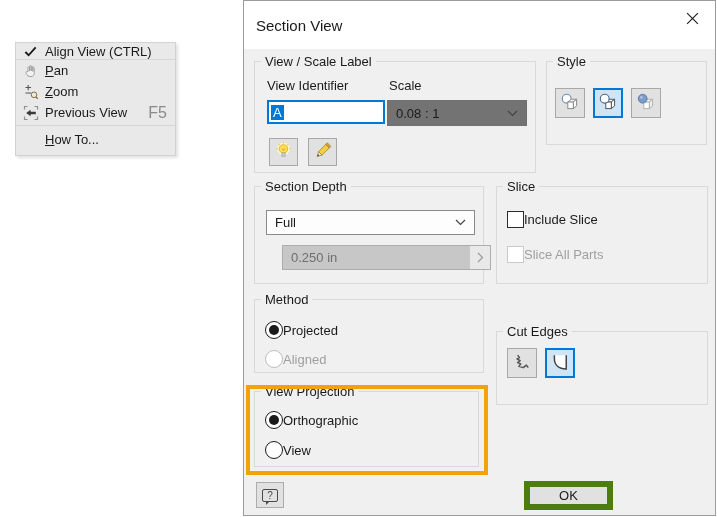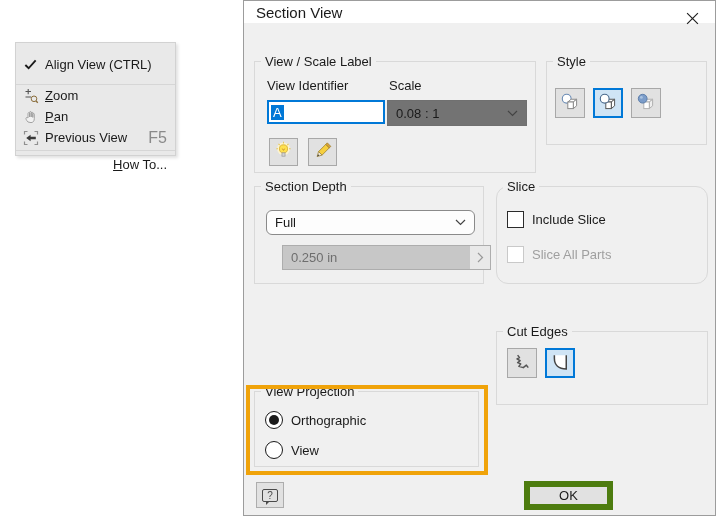--- a/index.html
+++ b/index.html
@@ -5,60 +5,60 @@
   * { margin:0; padding:0; box-sizing:border-box; }
   html,body { background:#fff; }
   body { font-family:"Liberation Sans", sans-serif; font-size:13px; color:#1a1a1a; }
   .stage { position:relative; width:717px; height:517px; background:#fff; overflow:hidden; }
 
   
   .menu { position:absolute; left:15px; top:42px; width:161px; height:114px;
           background:#e9e9e9; border:1px solid #d2d2d2; box-shadow:2px 2px 3px rgba(0,0,0,.12);
           padding-top:1px; }
   .menu-item { display:flex; align-items:center; height:21px; padding:0 8px 0 3px; }
-  .menu-item.first { height:41px; border-bottom:1px solid #d6d6d6; }
-  .menu-item.last { height:23px;text-align:right; }
+  .menu-item.first { height:16px; border-bottom:1px solid #d6d6d6; }
+  .menu-item.last { height:23px; }
   .mi-icon { width:23px; display:flex; justify-content:center; align-items:center; flex:0 0 23px; }
   .mi-label { flex:1; white-space:nowrap; padding-left:3px; }
   .mi-shortcut { color:#8a8a8a; font-size:16px; }
   .menu-sep { height:1px; background:#d6d6d6; margin:2px 0; }
   .u { text-decoration:underline; }
 
   
   .dialog { position:absolute; left:243px; top:0; width:473px; height:516px;
             background:#f0f0f0; border:1px solid #9c9c9c; }
-  .titlebar { position:absolute; left:0; top:0; right:0; height:22px; background:#fff;
+  .titlebar { position:absolute; left:0; top:0; right:0; height:48px; background:#fff;
               display:flex; align-items:center; padding-left:12px; font-size:15px; }
   .close-btn { position:absolute; right:0; top:0; width:45px; height:38px;
                display:flex; align-items:center; justify-content:center; cursor:default; }
 
   .group { position:absolute; border:1px solid #d9d9d9; }
   .group-title { position:absolute; top:-8px; left:6px; background:#f0f0f0; padding:0 4px;
                  white-space:nowrap; }
   .g-viewscale { left:10px; top:60px; width:282px; height:112px; }
   .g-style     { left:302px; top:60px; width:161px; height:84px; }
   .g-depth     { left:10px; top:185px; width:230px; height:98px; }
-  .g-slice     { left:252px; top:185px; width:212px; height:98px;border-radius:12px; }
+  .g-slice     { left:252px; top:185px; width:212px; height:98px; }
   .g-method    { left:10px; top:298px; width:230px; height:74px; }
   .g-cutedges  { left:252px; top:298px; width:212px; height:74px;margin-top:32px; }
   .g-viewproj  { left:10px; top:390px; width:225px; height:76px; }
   .highlight-box { position:absolute; left:2px; top:384px; width:242px; height:90px;
                    border:4px solid #f0a30a; pointer-events:none; }
 
   .abs { position:absolute; }
-  .row { position:absolute; display:flex; align-items:center; gap:8px; white-space:nowrap; }
+  .row { position:absolute; display:flex; align-items:center; gap:0; white-space:nowrap; }
 
   
   .txt-input { position:absolute; background:#fff; border:2px solid #0078d7; height:24px;
                display:flex; align-items:center; padding-left:2px; }
   .sel-text { background:#0078d7; color:#fff; padding:0 2px; }
   .combo { position:absolute; background:#737373; border:1px solid #707070; display:flex;
            align-items:center; padding-left:8px; }
   .combo .chev { margin-left:auto; margin-right:8px; display:flex; }
-  .combo2 { border-color:#8a8a8a; background:#fdfdfd;border-radius:6px; }
+  .combo2 { border-color:#8a8a8a; background:#fdfdfd; }
   .depth-field { position:absolute; border:1px solid #adadad; display:flex;margin-left:16px; }
   .depth-val { flex:1; background:#c7c7c7; color:#6e6e6e; display:flex; align-items:center;
                padding-left:8px; }
   .depth-arrow { width:20px; background:#e9e9e9; display:flex; align-items:center;
                  justify-content:center; }
 
   
   .icon-btn { position:absolute; background:#e1e1e1; border:1px solid #a8a8a8;
               display:flex; align-items:center; justify-content:center; }
   .icon-btn.selected { background:#cfe4f5; border:2px solid #0078d7; }
@@ -95,36 +95,36 @@
             <path d="M2.5 8.5 L6 12 L13.5 3.5" stroke="#1a1a1a" stroke-width="2" fill="none"></path>
           </svg>
       </span>
       <span class="mi-label"><span class="u"></span><span>Align View (CTRL)</span></span>
       <span class="mi-shortcut"></span>
     </div>
 
     <div class="menu-item">
       <span class="mi-icon">
         <svg width="16" height="16" viewBox="0 0 16 16">
+          <path d="M5 13 C3.2 11.2 2.4 9.2 3.4 8.6 C4.2 8.2 5 9 5 9 L5 4.5 C5 3.3 6.6 3.3 6.6 4.5 L6.6 8 L6.6 3.4 C6.6 2.2 8.2 2.2 8.2 3.4 L8.2 8 L8.2 4 C8.2 2.9 9.8 2.9 9.8 4 L9.8 8.4 L9.8 5.2 C9.8 4.1 11.3 4.1 11.3 5.2 L11.3 9.6 C11.3 12.2 10 13.6 8 13.6 Z" fill="#f2f2f2" stroke="#9a9a9a" stroke-width="0.9"></path>
+        </svg>
+      </span>
+      <span class="mi-label"><span class="u">P</span><span>an</span></span>
+      <span class="mi-shortcut"></span>
+    </div>
+
+    <div class="menu-item">
+      <span class="mi-icon">
+        <svg width="16" height="16" viewBox="0 0 16 16">
           <path d="M2.5 3.5 H8 M5.2 1 V6.2 M2.5 9 H8" stroke="#555" stroke-width="1.1" fill="none"></path>
           <circle cx="11" cy="10.8" r="2.8" stroke="#8a6d3b" stroke-width="1" fill="none"></circle>
           <path d="M13 13 L14.8 14.8" stroke="#8a6d3b" stroke-width="1.3"></path>
         </svg>
       </span>
       <span class="mi-label"><span class="u">Z</span><span>oom</span></span>
-      <span class="mi-shortcut"></span>
-    </div>
-
-    <div class="menu-item">
-      <span class="mi-icon">
-        <svg width="16" height="16" viewBox="0 0 16 16">
-          <path d="M5 13 C3.2 11.2 2.4 9.2 3.4 8.6 C4.2 8.2 5 9 5 9 L5 4.5 C5 3.3 6.6 3.3 6.6 4.5 L6.6 8 L6.6 3.4 C6.6 2.2 8.2 2.2 8.2 3.4 L8.2 8 L8.2 4 C8.2 2.9 9.8 2.9 9.8 4 L9.8 8.4 L9.8 5.2 C9.8 4.1 11.3 4.1 11.3 5.2 L11.3 9.6 C11.3 12.2 10 13.6 8 13.6 Z" fill="#f2f2f2" stroke="#9a9a9a" stroke-width="0.9"></path>
-        </svg>
-      </span>
-      <span class="mi-label"><span class="u">P</span><span>an</span></span>
       <span class="mi-shortcut"></span>
     </div>
 
     <div class="menu-item">
       <span class="mi-icon">
         <svg width="16" height="16" viewBox="0 0 16 16">
           <path d="M1.5 4.5 V1.5 H4.5 M11.5 1.5 H14.5 V4.5 M14.5 11.5 V14.5 H11.5 M4.5 14.5 H1.5 V11.5" stroke="#8f8f8f" stroke-width="1.2" fill="none"></path>
           <path d="M3.2 8 L7.6 4.8 V6.7 H12.8 V9.3 H7.6 V11.2 Z" fill="#3a3a3a"></path>
         </svg>
       </span>
@@ -260,20 +260,31 @@
       <div class="row" style="left:10px; top:24px;">
         <span class="checkbox"></span>
         <span>Include Slice</span>
       </div>
       <div class="row" style="left:10px; top:59px;">
         <span class="checkbox disabled"></span>
         <span class="dis-label">Slice All Parts</span>
       </div>
     </div>
 
+    <div class="group g-method">
+      <span class="group-title">Method</span>
+      <div class="row" style="left:10px; top:21px;">
+        <span class="radio checked"></span>
+        <span>Projected</span>
+      </div>
+      <div class="row" style="left:10px; top:50px;">
+        <span class="radio disabled"></span>
+        <span class="dis-label">Aligned</span>
+      </div>
+    </div>
 
     <div class="group g-cutedges">
       <span class="group-title">Cut Edges</span>
       <div class="icon-btn" style="left:10px; top:16px; width:30px; height:30px;">
         <span>
           <svg width="20" height="20" viewBox="0 0 16 16">
             <path d="M4.5 2.5 L6 4.5 L4 5.5 L6.5 7 L4.5 8.5 L7 9.5 L5.5 11.5 L9 12.5 L11.5 10.5 L13 12.5" stroke="#555" stroke-width="1.2" fill="none" stroke-linejoin="round"></path>
           </svg>
         </span>
       </div>

